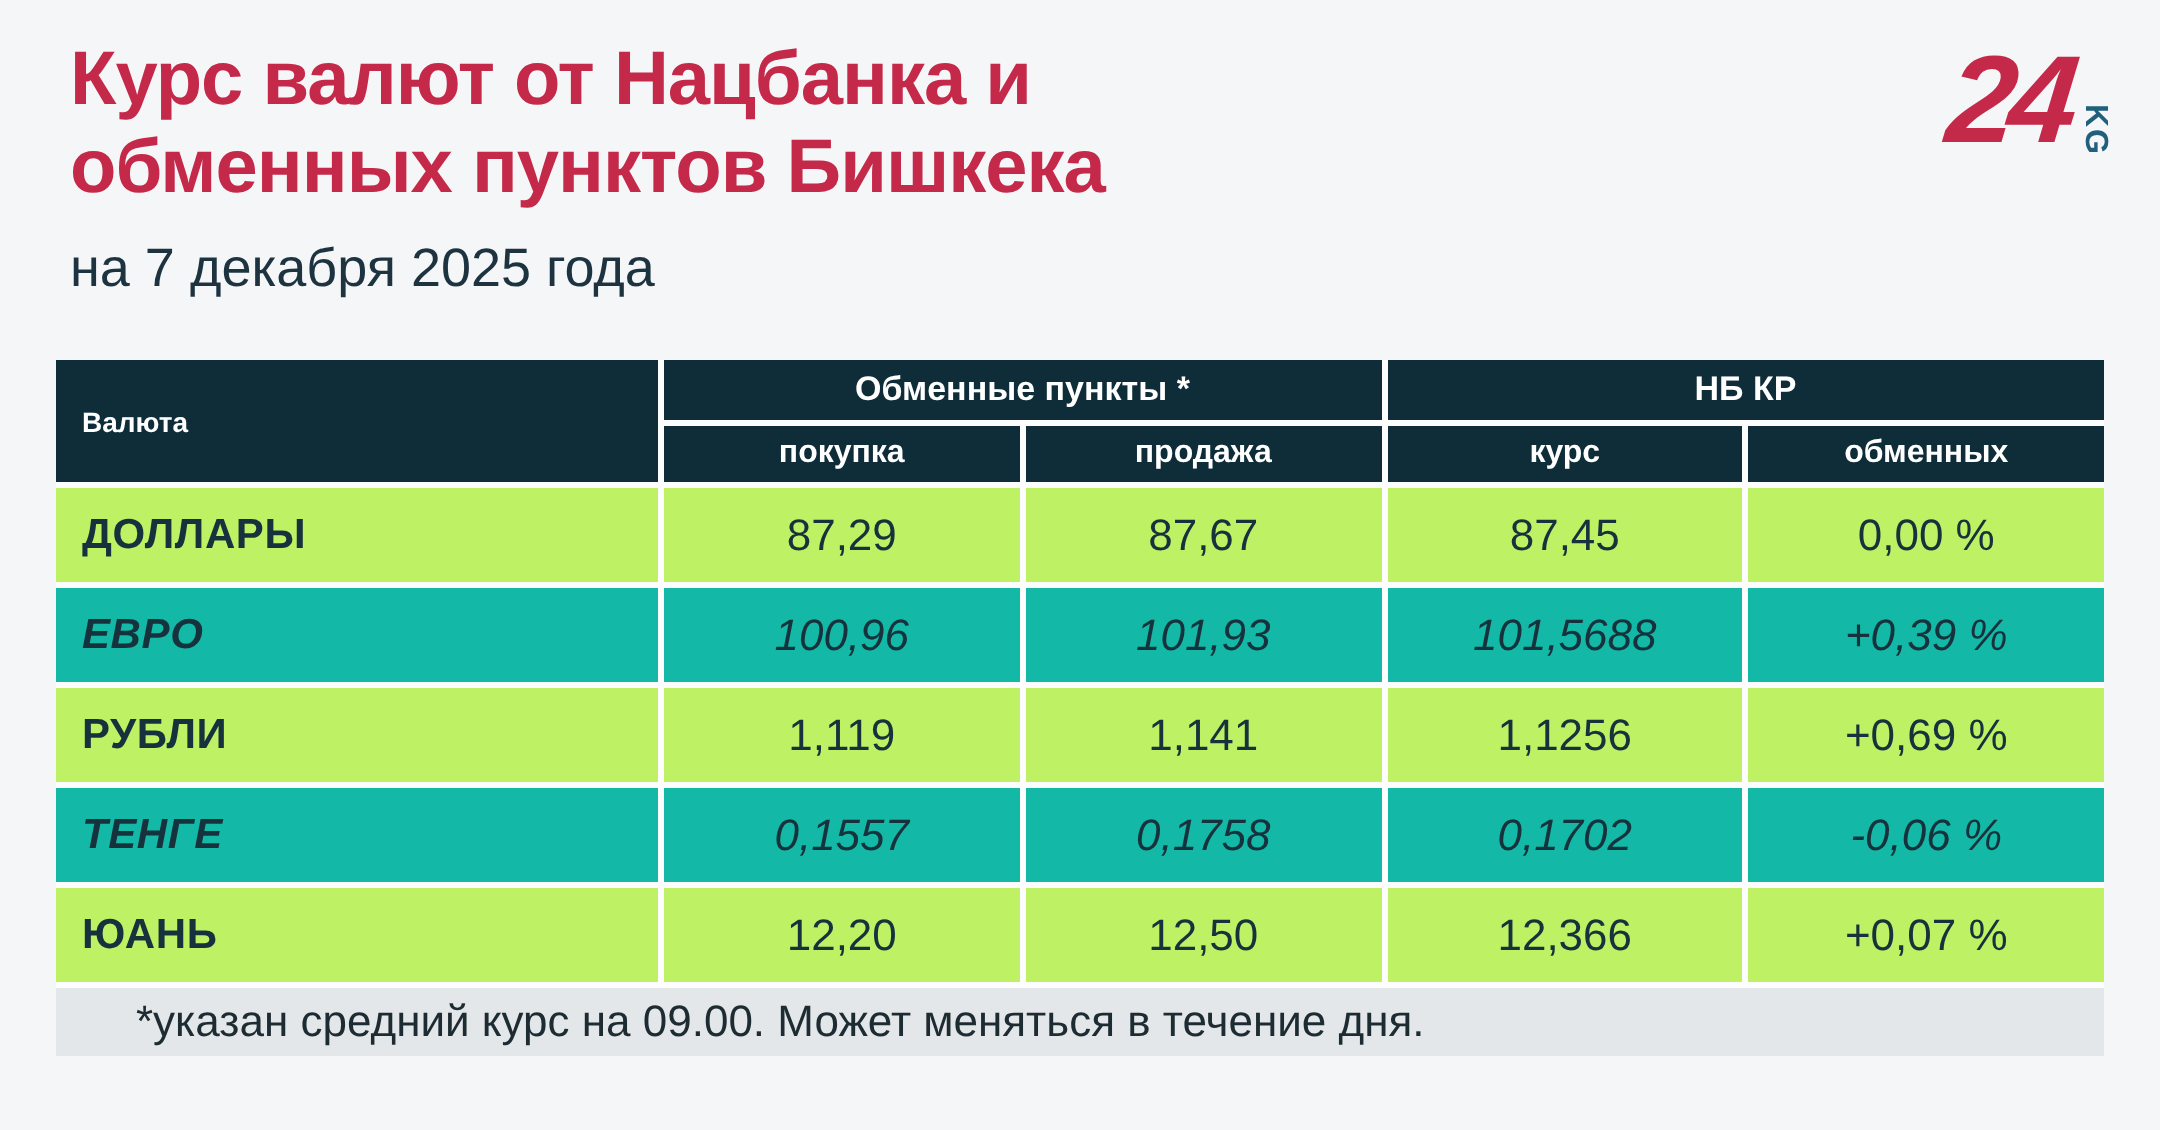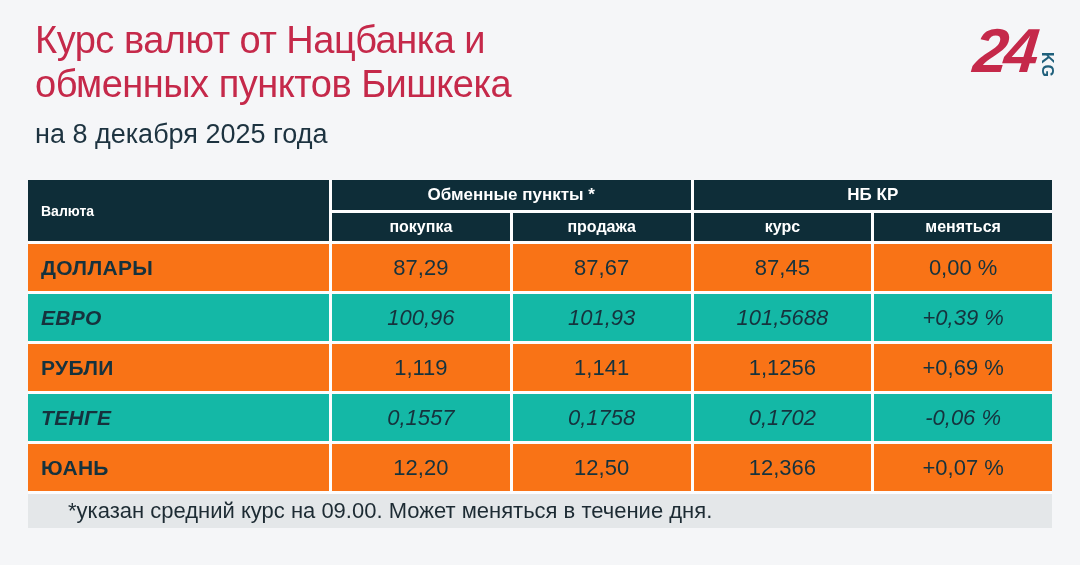--- a/index.html
+++ b/index.html
@@ -11,21 +11,21 @@
     font-family: "Liberation Sans", "DejaVu Sans", sans-serif;
     color: #16323d;
     overflow: hidden;
   }
 
   
   .page-header { position: absolute; left: 35px; top: 18px; width: 740px; }
   .page-title {
     color: #c5294a;
     font-size: 38px;
-    font-weight: 400;
+    font-weight: 700;
     line-height: 44px;
     letter-spacing: -0.5px;
   }
   .page-date {
     margin-top: 13px;
     font-size: 27px;
     font-weight: 400;
     color: #1d3340;
   }
 
@@ -69,21 +69,21 @@
   .h-currency {
     grid-row: 1 / 3; grid-column: 1;
     justify-content: flex-start; padding-left: 13px;
     font-weight: 700; font-size: 14px;
   }
   .h-group { font-weight: 700; font-size: 17px; }
   .h-group-exchange { grid-row: 1; grid-column: 2 / 4; }
   .h-group-nbkr { grid-row: 1; grid-column: 4 / 6; }
   .h-sub { grid-row: 2; font-weight: 700; font-size: 16px; }
 
-  .row-odd  { background: #f97316; }
+  .row-odd  { background: #bef264; }
   .row-even { background: #14b8a6; font-style: italic; }
   .name-cell {
     justify-content: flex-start; padding-left: 13px;
     font-weight: 700; font-size: 21px; letter-spacing: 0.3px;
     color: #16323d;
   }
   .num-cell { font-size: 22px; color: #16323d; }
 
   .footnote-cell {
     grid-column: 1 / 6;
@@ -96,37 +96,37 @@
   .row-wrap { display: contents; }
 </style>
 </head>
 <body>
 
 <div class="page-header">
   <div class="page-title">
     <div>Курс валют от Нацбанка и</div>
     <div>обменных пунктов Бишкека</div>
   </div>
-  <div class="page-date">на 8 декабря 2025 года</div>
+  <div class="page-date">на 7 декабря 2025 года</div>
 </div>
 
 <div class="logo">
   <span class="logo-num">24</span>
   <span class="logo-kg">KG</span>
 </div>
 
 <div class="rates-table">
 
   <div class="cell th h-currency">Валюта</div>
   <div class="cell th h-group h-group-exchange">Обменные пункты *</div>
   <div class="cell th h-group h-group-nbkr">НБ КР</div>
   <div class="cell th h-sub">покупка</div>
   <div class="cell th h-sub">продажа</div>
   <div class="cell th h-sub">курс</div>
-  <div class="cell th h-sub">меняться</div>
+  <div class="cell th h-sub">обменных</div>
 
   <div class="row-wrap">
     <div class="cell row-odd name-cell">ДОЛЛАРЫ</div>
     <div class="cell row-odd num-cell">87,29</div>
     <div class="cell row-odd num-cell">87,67</div>
     <div class="cell row-odd num-cell">87,45</div>
     <div class="cell row-odd num-cell">0,00 %</div>
   </div>
 
   <div class="row-wrap">

